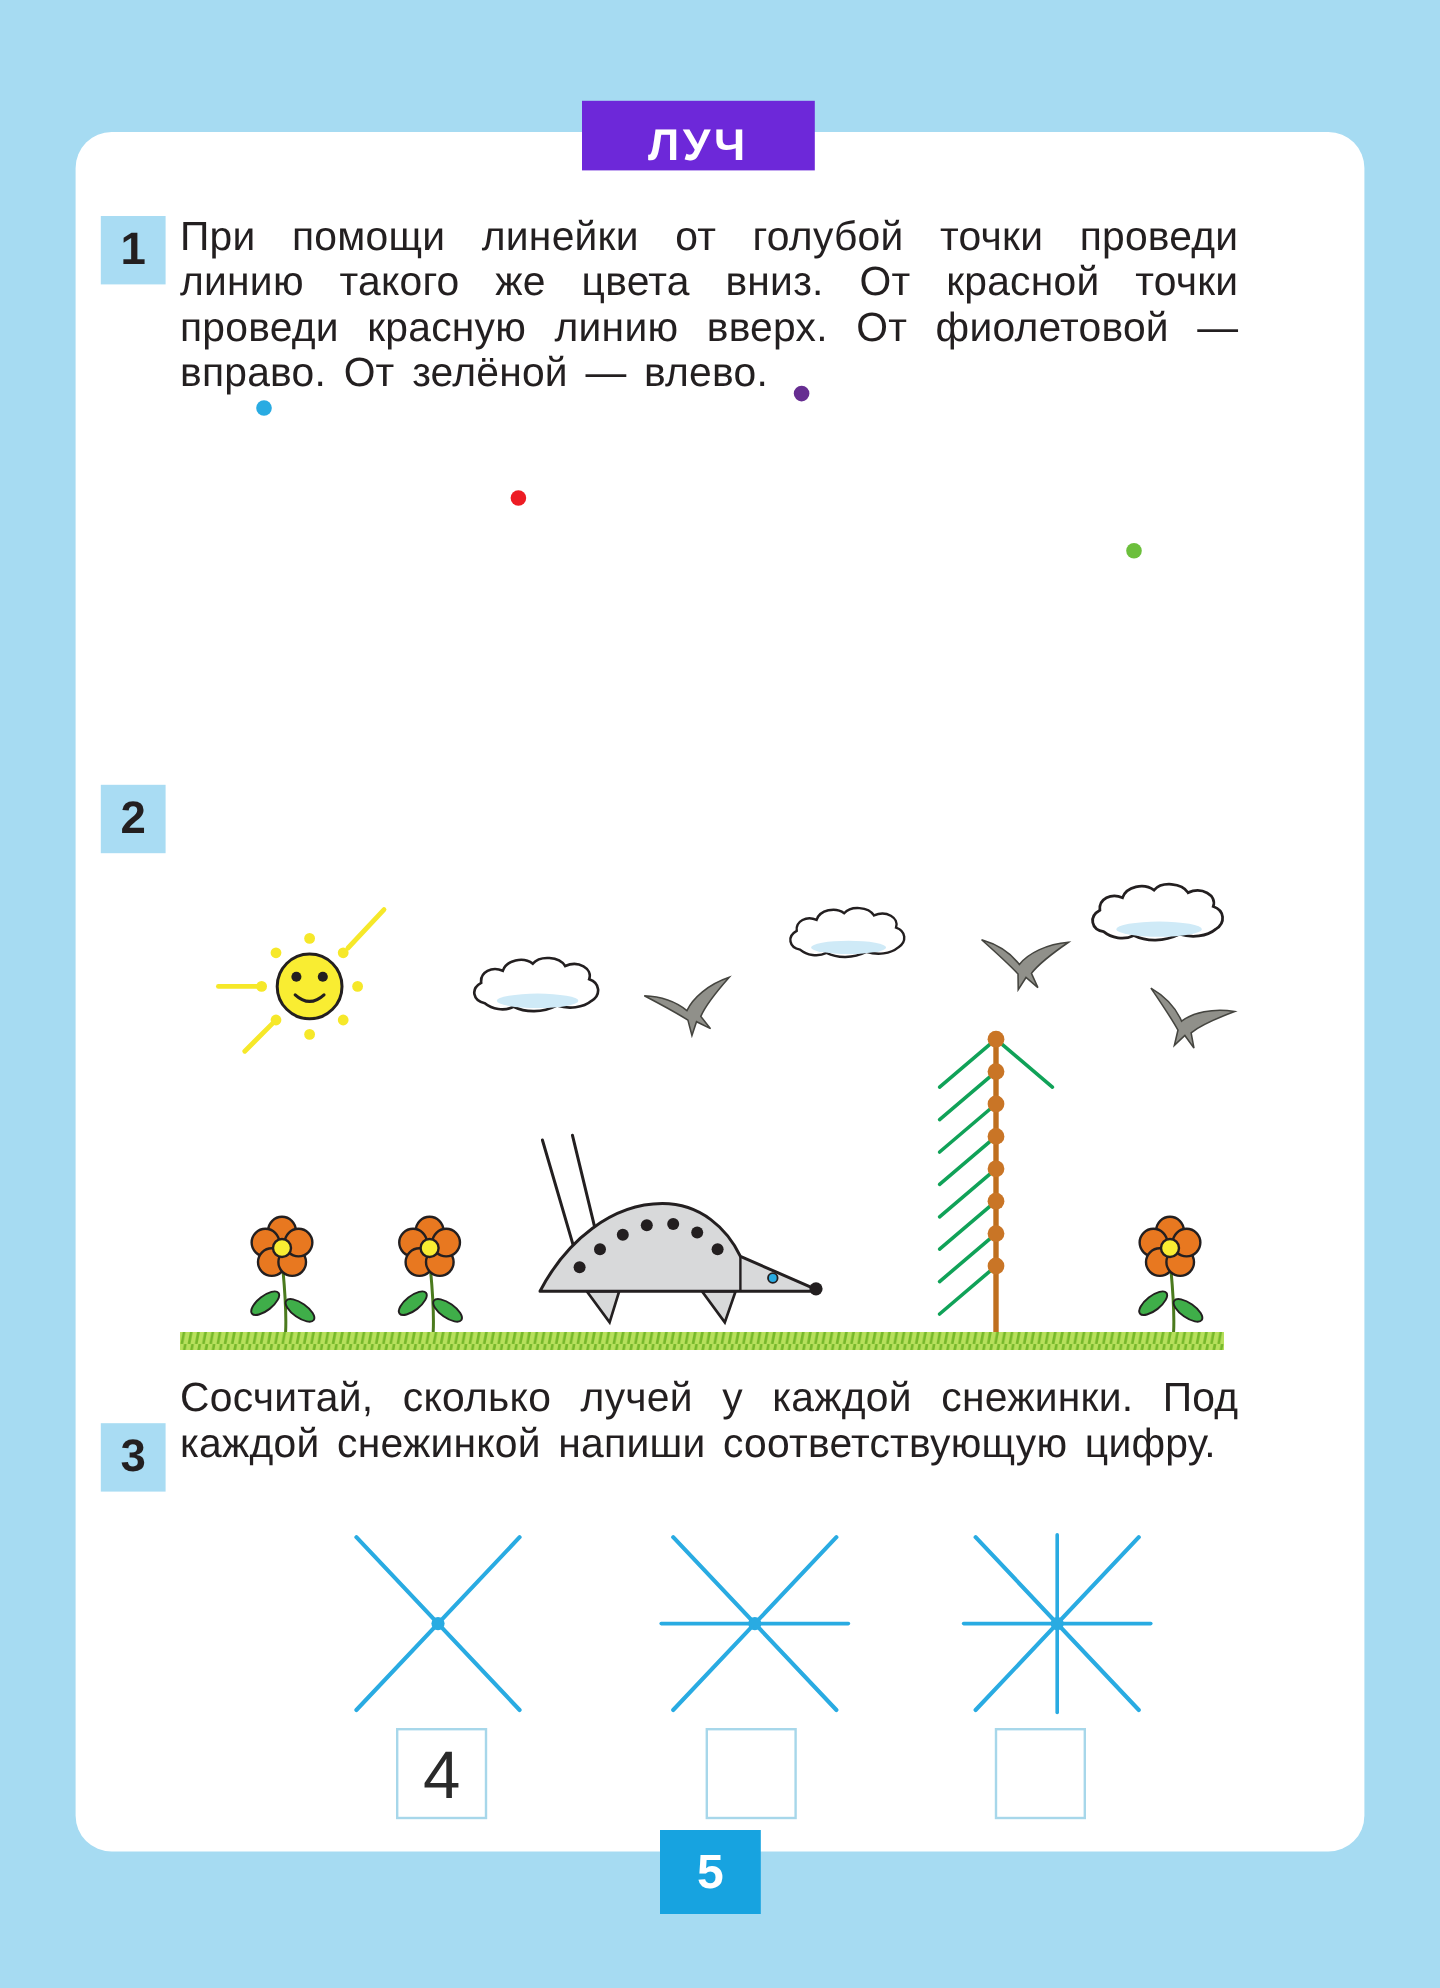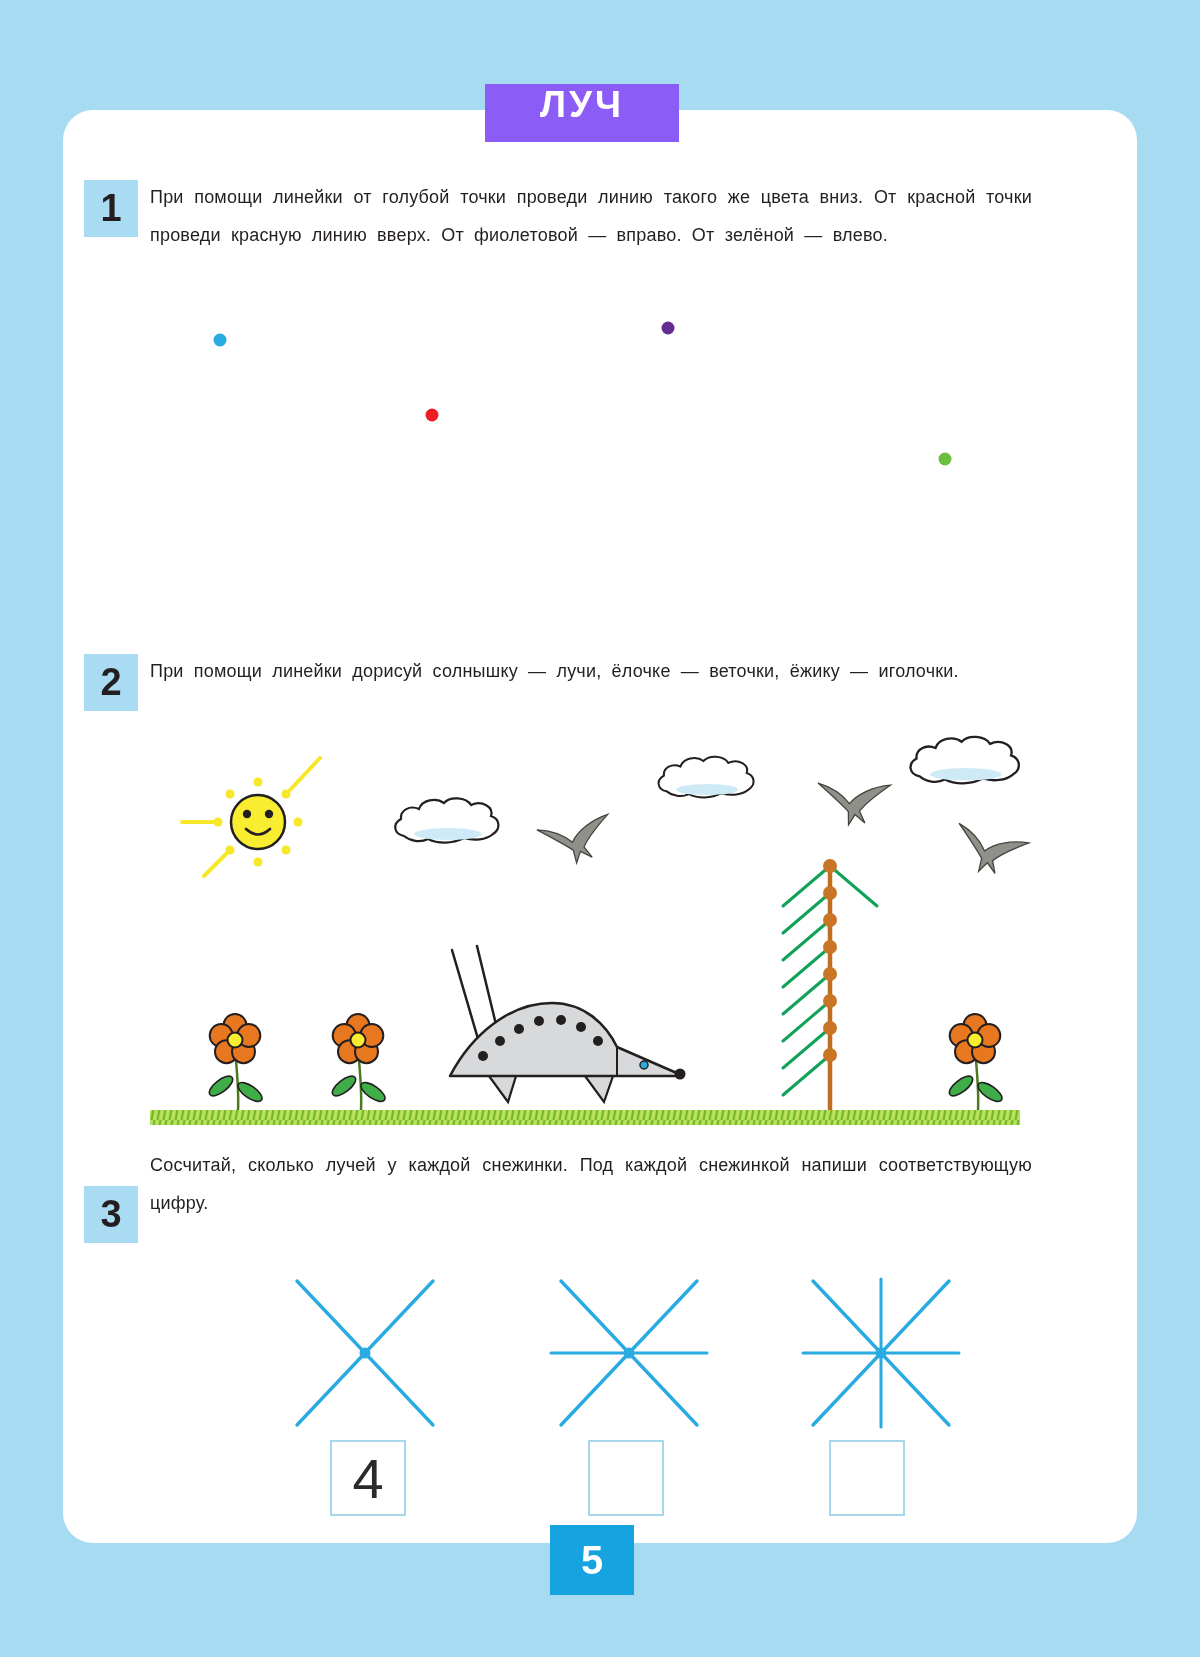--- a/index.html
+++ b/index.html
@@ -1,23 +1,23 @@
 <!DOCTYPE html>
 <html><head>
 <meta charset="utf-8">
 <style>
   html,body{margin:0;padding:0}
   .page{position:relative;width:1200px;height:1657px;background:#a6dbf2;overflow:hidden;
         font-family:"Liberation Sans",sans-serif;color:#231f20}
   .panel{position:absolute;left:63px;top:110px;width:1074px;height:1433px;background:#ffffff;border-radius:30px}
-  .header-tab{position:absolute;left:485px;top:84px;width:194px;height:58px;background:#8b5cf6;
-        display:flex;align-items:flex-start;justify-content:center;color:#fff;font-size:37px;font-weight:bold;letter-spacing:3px}
+  .header-tab{position:absolute;left:485px;top:84px;width:194px;height:58px;background:#6d28d9;
+        display:flex;align-items:flex-end;justify-content:center;color:#fff;font-size:37px;font-weight:bold;letter-spacing:3px}
   .badge{position:absolute;left:84px;width:54px;height:57px;background:#a9dcf3;
         display:flex;align-items:center;justify-content:center;font-size:38px;font-weight:bold;color:#231f20}
-  .task-text{position:absolute;left:150px;width:882px;margin:0;font-size:18px;line-height:38px;
+  .task-text{position:absolute;left:150px;width:882px;margin:0;font-size:34px;line-height:38px;
         text-align:justify;word-spacing:5px;letter-spacing:.2px;color:#231f20}
   .art{position:absolute;left:0;top:0;width:1200px;height:1657px;pointer-events:none}
   .answer-box{position:absolute;top:1440px;width:76px;height:76px;background:#fff;border:2.5px solid #a7d7ea;
         box-sizing:border-box;display:flex;align-items:center;justify-content:center;font-size:56px;color:#2a2a2a}
   .page-num{position:absolute;left:550px;top:1525px;width:84px;height:70px;background:#17a3e0;
         display:flex;align-items:center;justify-content:center;color:#fff;font-size:40px;font-weight:bold}
 </style>
 </head>
 <body>
 
@@ -27,21 +27,20 @@
 
   <div class="header-tab">
     <span>ЛУЧ</span>
   </div>
 
   <div class="badge" style="top:180px">1</div>
   <p class="task-text" style="top:178px">При помощи линейки от голубой точки проведи линию такого же цвета вниз. От красной точки проведи красную линию вверх. От фиолетовой — вправо. От зелёной — влево.</p>
 
 
   <div class="badge" style="top:654px">2</div>
-  <p class="task-text" style="top:652px">При помощи линейки дорисуй солнышку — лучи, ёлочке — веточки, ёжику — иголочки.</p>
 
   <div class="badge" style="top:1186px">3</div>
   <p class="task-text" style="top:1146px">Сосчитай, сколько лучей у каждой снежинки. Под каждой снежинкой напиши соответствующую цифру.</p>
 
   <svg class="art" viewBox="0 0 1200 1657">
     <defs>
       <path id="cloud" d="M -46 8 C -56 6 -58 -4 -49 -9 C -50 -18 -40 -23 -31 -19
                          C -28 -28 -14 -31 -6 -25 C 0 -32 16 -31 21 -23
                          C 32 -28 44 -21 41 -12 C 50 -9 51 1 43 6
                          C 36 12 24 13 14 10 C 2 16 -12 16 -22 11 C -30 15 -40 13 -46 8 Z" fill="#ffffff" stroke="#231f20" stroke-width="2.2"></path>

